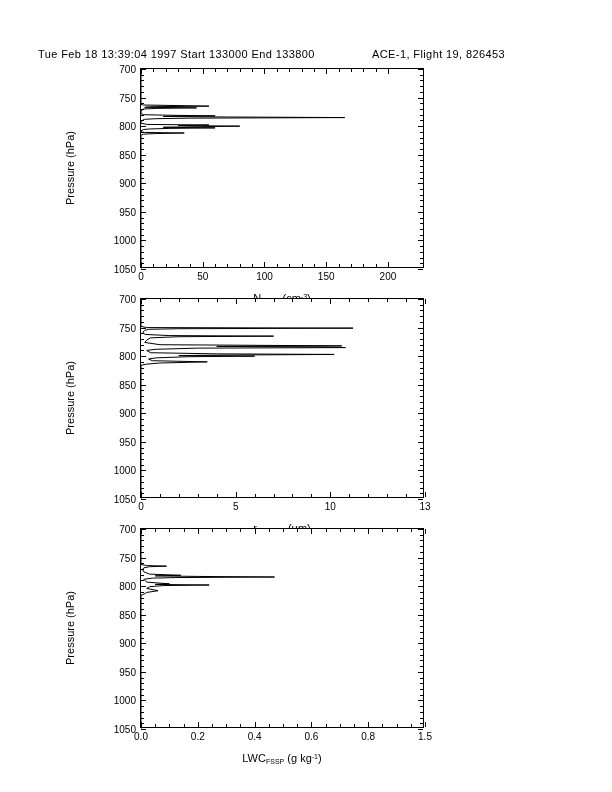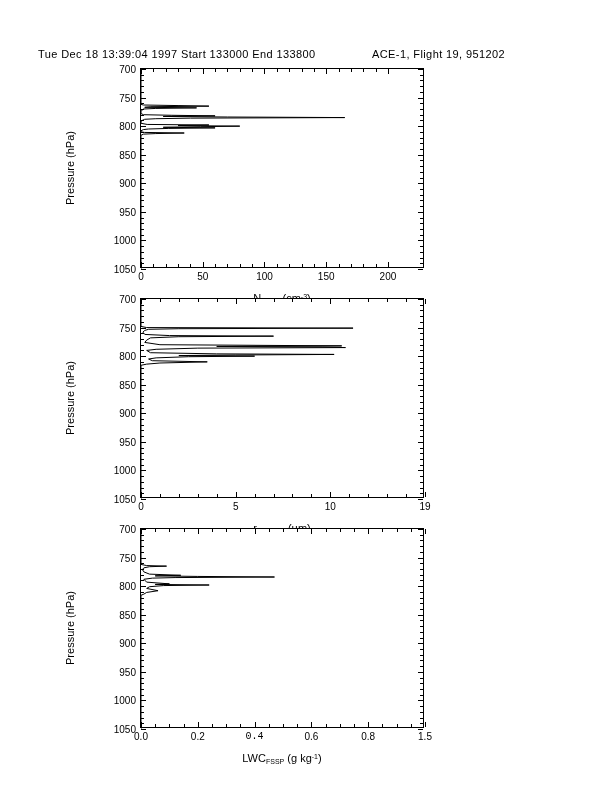--- a/index.html
+++ b/index.html
@@ -109,22 +109,22 @@
   }
   sub { font-size: 7px; vertical-align: -0.25em; }
   sup { font-size: 7px; vertical-align: 0.5em; }
   .series { position: absolute; left: 0; top: 0; }
 </style>
 </head>
 <body>
 
 <div class="page">
 
-  <div class="hdr" id="hdr-line2-left">Tue Dec 18 13:39:04 1997   Start 133000  End 133800</div>
-  <div class="hdr" id="hdr-line2-right">ACE-1, Flight 19, 951202</div>
+  <div class="hdr" id="hdr-line2-left">Tue Feb 18 13:39:04 1997   Start 133000  End 133800</div>
+  <div class="hdr" id="hdr-line2-right">ACE-1, Flight 19, 826453</div>
 
   <div class="panel" id="panel-top">
     <div class="ytitle">Pressure (hPa)</div>
     <div class="xtitle">
       <span>N</span><sub>FSSP</sub><span> (cm</span><sup>-3</sup><span>)</span>
     </div>
     <div class="plotframe" id="frame-top">
         <div class="tick-l" style="top: 0px;"></div>
         <div class="tick-r" style="top: 0px;"></div>
         <div class="ylab" style="top: 0px;">700</div>
@@ -348,21 +348,21 @@
         <div class="tick-t" style="left: 0px;"></div>
         <div class="xlab" style="left: 0px;">0</div>
         <div class="tick-b" style="left: 94.6667px;"></div>
         <div class="tick-t" style="left: 94.6667px;"></div>
         <div class="xlab" style="left: 94.6667px;">5</div>
         <div class="tick-b" style="left: 189.333px;"></div>
         <div class="tick-t" style="left: 189.333px;"></div>
         <div class="xlab" style="left: 189.333px;">10</div>
         <div class="tick-b" style="left: 284px;"></div>
         <div class="tick-t" style="left: 284px;"></div>
-        <div class="xlab" style="left: 284px;">19</div>
+        <div class="xlab" style="left: 284px;">13</div>
         <div class="tick-b minor" style="left: 18.9333px;"></div>
         <div class="tick-t minor" style="left: 18.9333px;"></div>
         <div class="tick-b minor" style="left: 37.8667px;"></div>
         <div class="tick-t minor" style="left: 37.8667px;"></div>
         <div class="tick-b minor" style="left: 56.8px;"></div>
         <div class="tick-t minor" style="left: 56.8px;"></div>
         <div class="tick-b minor" style="left: 75.7333px;"></div>
         <div class="tick-t minor" style="left: 75.7333px;"></div>
         <div class="tick-b minor" style="left: 113.6px;"></div>
         <div class="tick-t minor" style="left: 113.6px;"></div>
@@ -473,21 +473,21 @@
         <div class="tick-l minor" style="top: 194.286px;"></div>
         <div class="tick-r minor" style="top: 194.286px;"></div>
         <div class="tick-b" style="left: 0px;"></div>
         <div class="tick-t" style="left: 0px;"></div>
         <div class="xlab" style="left: 0px;">0.0</div>
         <div class="tick-b" style="left: 56.8px;"></div>
         <div class="tick-t" style="left: 56.8px;"></div>
         <div class="xlab" style="left: 56.8px;">0.2</div>
         <div class="tick-b" style="left: 113.6px;"></div>
         <div class="tick-t" style="left: 113.6px;"></div>
-        <div class="xlab" style="left: 113.6px; font-family: Liberation Mono, monospace;">0.4</div>
+        <div class="xlab" style="left: 113.6px;">0.4</div>
         <div class="tick-b" style="left: 170.4px;"></div>
         <div class="tick-t" style="left: 170.4px;"></div>
         <div class="xlab" style="left: 170.4px;">0.6</div>
         <div class="tick-b" style="left: 227.2px;"></div>
         <div class="tick-t" style="left: 227.2px;"></div>
         <div class="xlab" style="left: 227.2px;">0.8</div>
         <div class="tick-b" style="left: 284px;"></div>
         <div class="tick-t" style="left: 284px;"></div>
         <div class="xlab" style="left: 284px;">1.5</div>
         <div class="tick-b minor" style="left: 14.2px;"></div>

